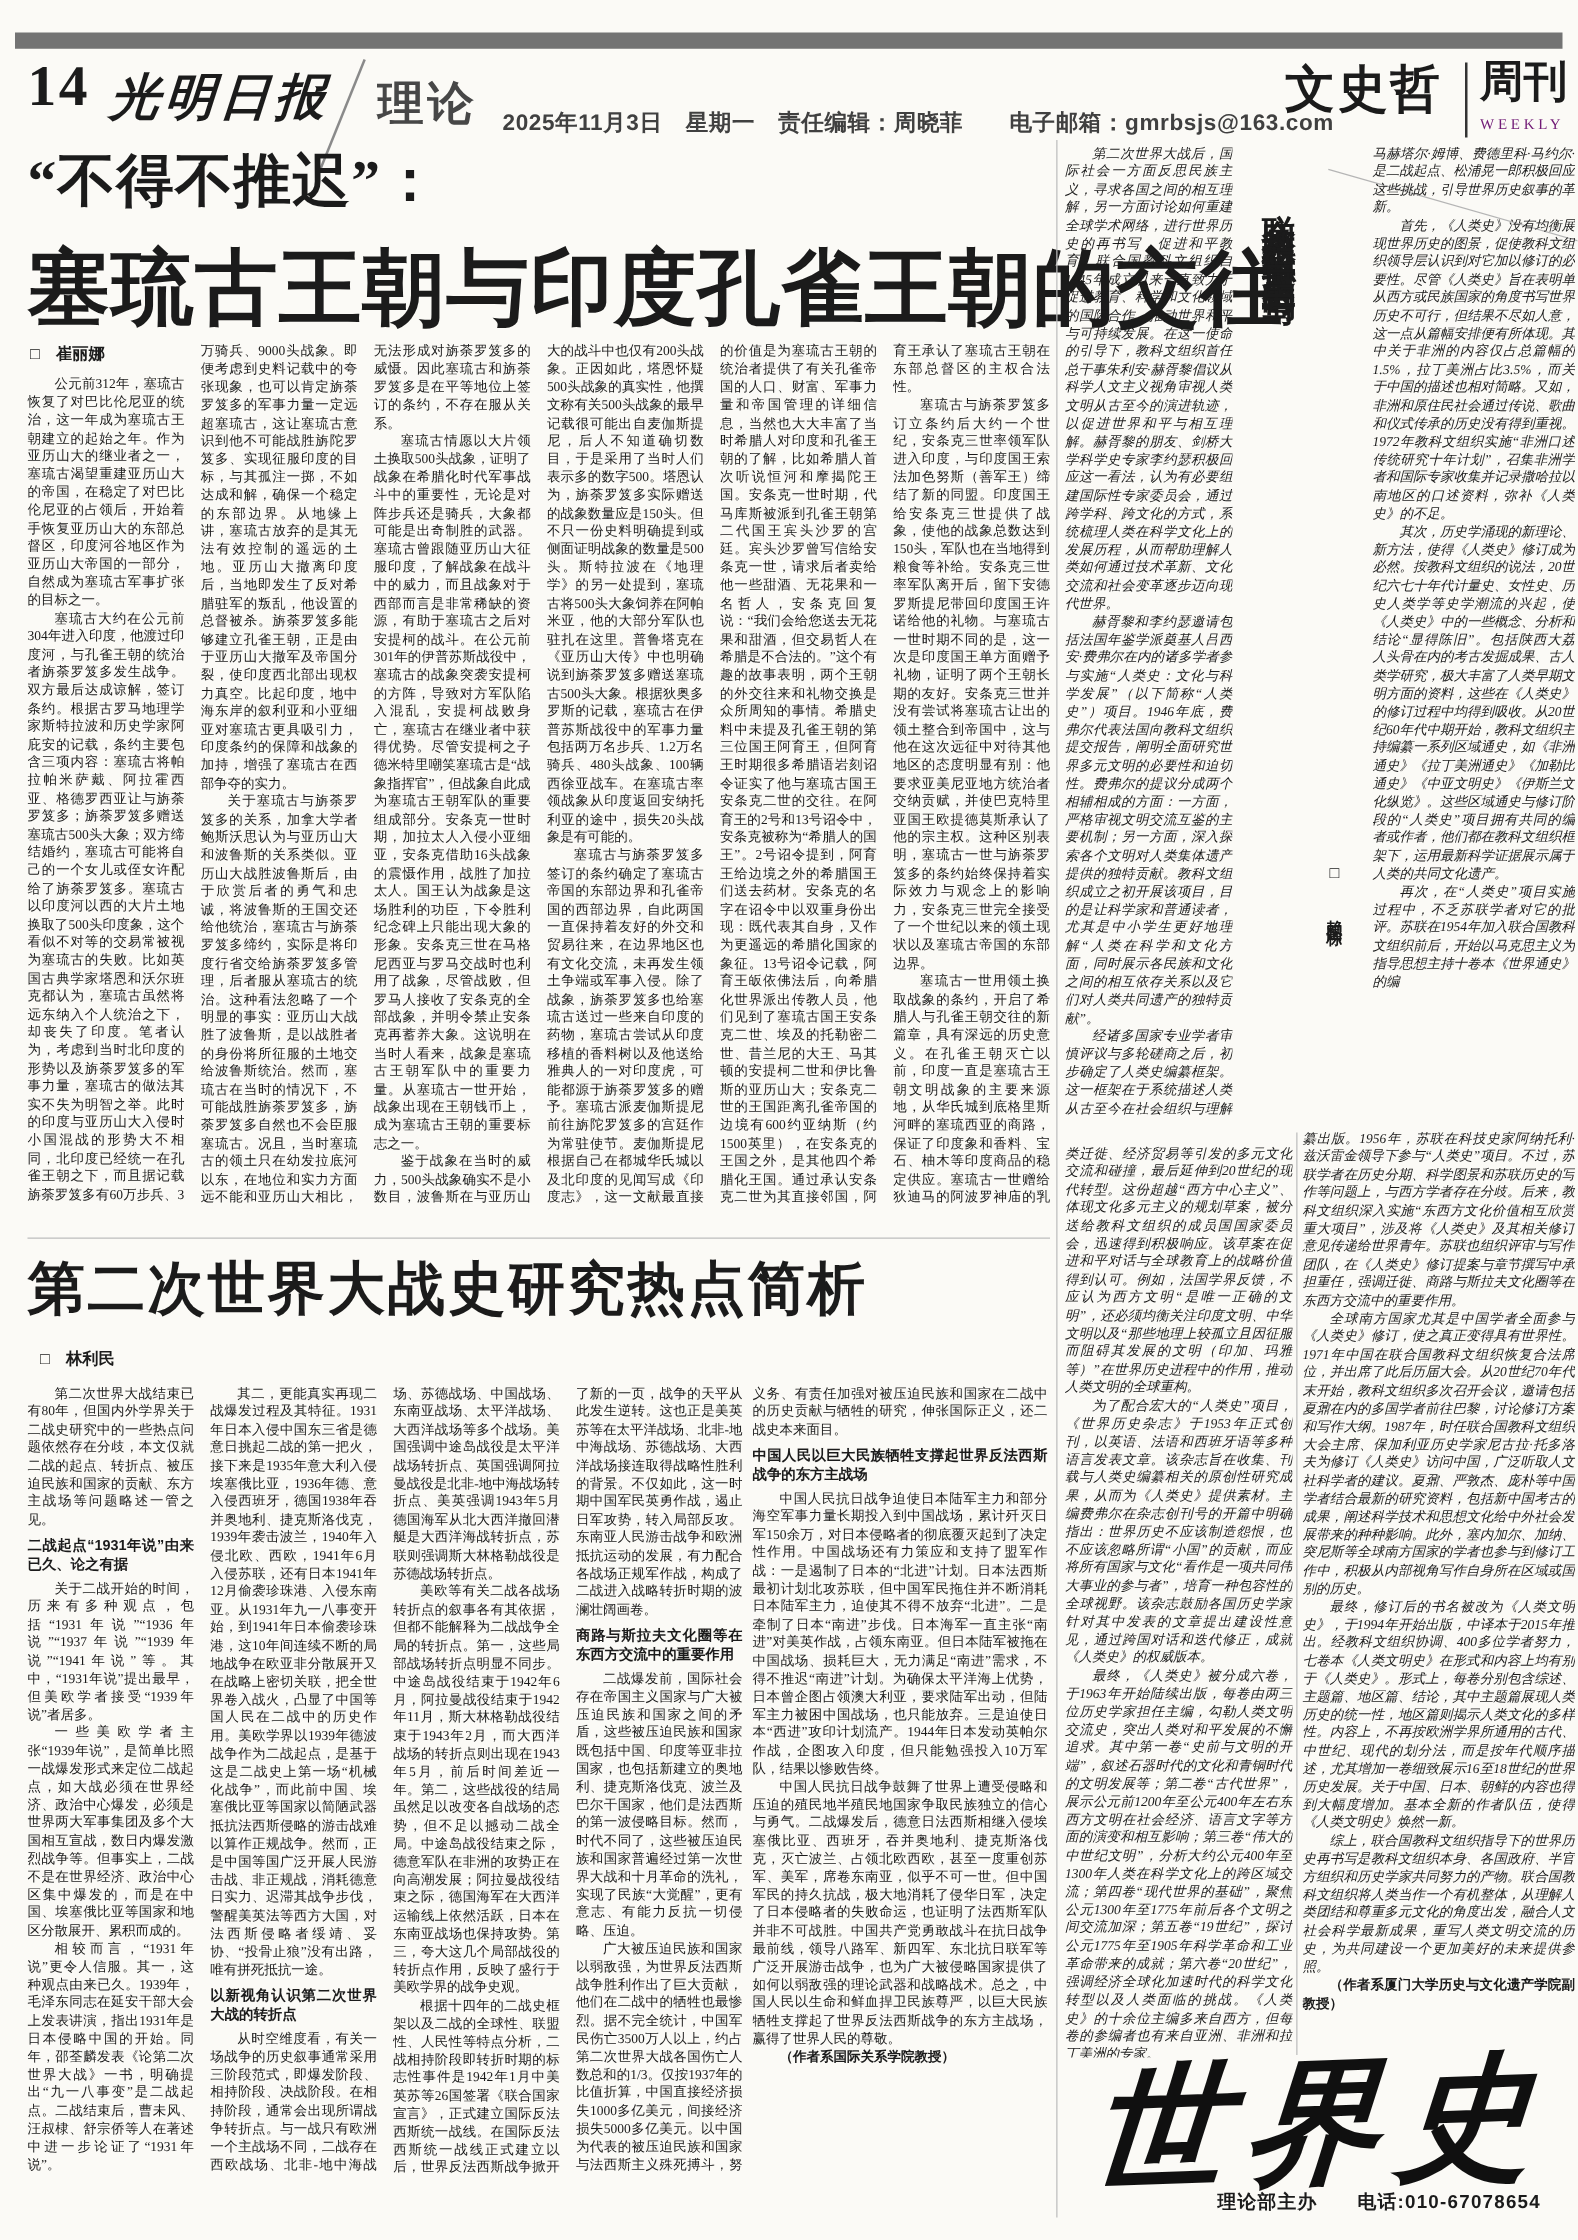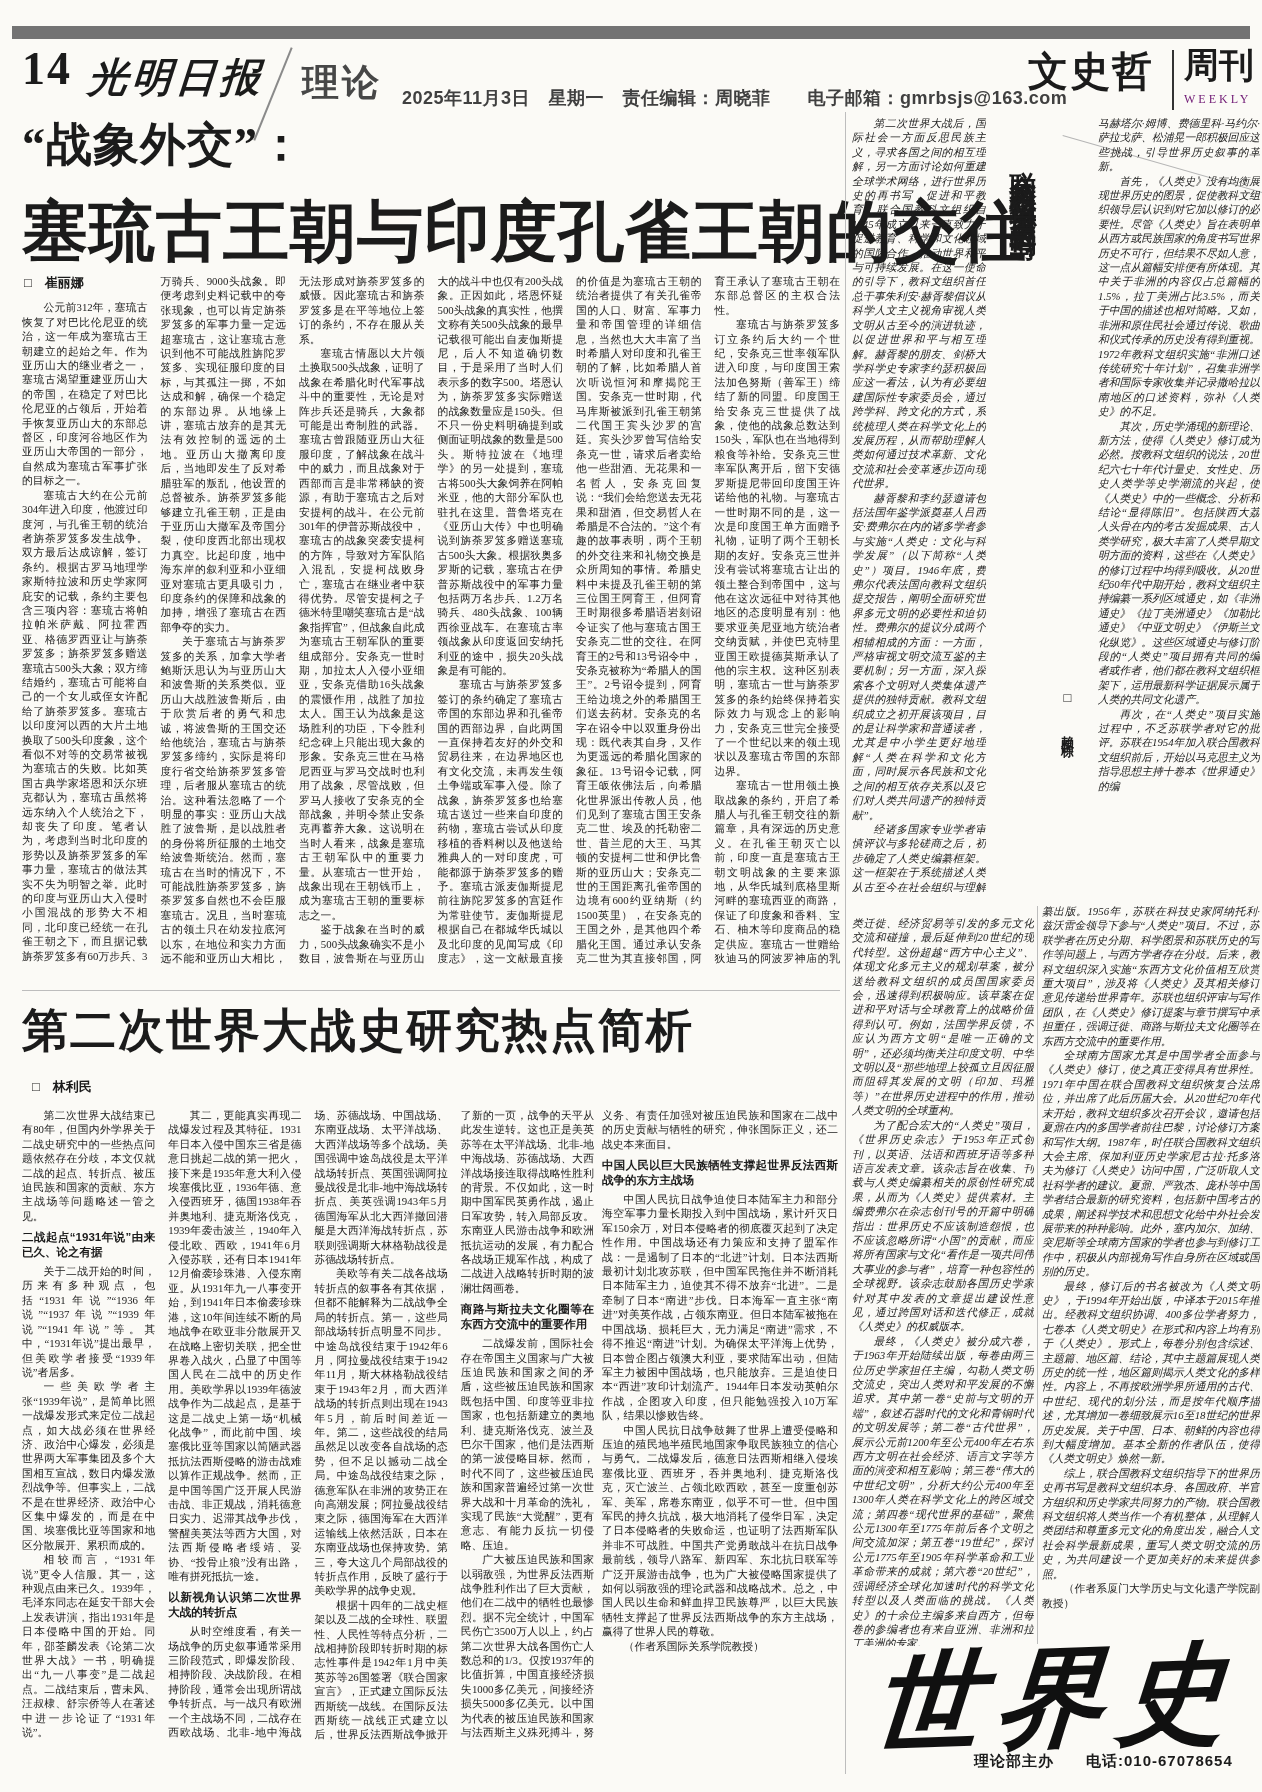--- a/index.html
+++ b/index.html
@@ -28,21 +28,21 @@
   .hrule{height:1px;background:#bdbdbd;}
   
   .a1-kicker{left:22px;top:120px;font-size:46px;font-weight:900;letter-spacing:1px;line-height:1.1;}
   .a1-title{left:22px;top:196px;font-size:66px;font-weight:900;letter-spacing:1px;line-height:1.1;}
   .bodytext{font-size:10.8px;line-height:14.4px;text-align:justify;overflow:hidden;}
   .a1-body{left:22px;top:274px;width:818px;height:700px;column-count:6;column-gap:13px;}
   .byline{font-weight:bold;font-size:13px;margin:2px 0 10px 2px;
           font-family:"Liberation Sans","DejaVu Sans",sans-serif;}
   .p{text-indent:2em;margin:0;}
   .cont{text-indent:0;margin:0;}
-  .credit{font-weight:normal;}
+  .credit{font-weight:bold;}
   
   .kai{font-style:italic;}
   .a2-cola{left:852px;top:116px;width:134px;height:776px;}
   .a2-vhead{left:994px;top:150px;width:58px;height:440px;writing-mode:vertical-rl;
             font-size:27px;font-weight:900;letter-spacing:4px;line-height:58px;text-align:left;}
   .a2-vauthor{left:1058px;top:690px;writing-mode:vertical-rl;font-size:13px;font-weight:bold;
               letter-spacing:4px;}
   .a2-colb{left:1098px;top:116px;width:162px;height:760px;}
   .a2-colmid{left:852px;top:916px;width:182px;height:730px;}
   .a2-colright{left:1042px;top:904px;width:218px;height:742px;}
@@ -68,21 +68,21 @@
 <div class="abs masthead">光明日报</div>
 <div class="abs slash" style="left:272px;top:44px;height:100px;"></div>
 <div class="abs section-label">理论</div>
 <div class="abs dateline">2025年11月3日　星期一　责任编辑：周晓菲　　电子邮箱：gmrbsjs@163.com</div>
 <div class="abs weekly-cn">文史哲</div>
 <div class="abs weekly-sep"></div>
 <div class="abs weekly-label">周刊</div>
 <div class="abs weekly-en">WEEKLY</div>
 <div class="abs diag" style="left:1058px;top:168px;width:240px;transform:rotate(16deg);"></div>
 
-<div class="abs a1-kicker">“战象外交”：</div>
+<div class="abs a1-kicker">“不得不推迟”：</div>
 <div class="abs a1-title">塞琉古王朝与印度孔雀王朝的交往</div>
 <div class="abs bodytext a1-body">
   <div class="byline">□　崔丽娜</div>
   <p class="p">公元前312年，塞琉古恢复了对巴比伦尼亚的统治，这一年成为塞琉古王朝建立的起始之年。作为亚历山大的继业者之一，塞琉古渴望重建亚历山大的帝国，在稳定了对巴比伦尼亚的占领后，开始着手恢复亚历山大的东部总督区，印度河谷地区作为亚历山大帝国的一部分，自然成为塞琉古军事扩张的目标之一。</p>
   <p class="p">塞琉古大约在公元前304年进入印度，他渡过印度河，与孔雀王朝的统治者旃荼罗笈多发生战争。双方最后达成谅解，签订条约。根据古罗马地理学家斯特拉波和历史学家阿庇安的记载，条约主要包含三项内容：塞琉古将帕拉帕米萨戴、阿拉霍西亚、格德罗西亚让与旃荼罗笈多；旃荼罗笈多赠送塞琉古500头大象；双方缔结婚约，塞琉古可能将自己的一个女儿或侄女许配给了旃荼罗笈多。塞琉古以印度河以西的大片土地换取了500头印度象，这个看似不对等的交易常被视为塞琉古的失败。比如英国古典学家塔恩和沃尔班克都认为，塞琉古虽然将远东纳入个人统治之下，却丧失了印度。笔者认为，考虑到当时北印度的形势以及旃荼罗笈多的军事力量，塞琉古的做法其实不失为明智之举。此时的印度与亚历山大入侵时小国混战的形势大不相同，北印度已经统一在孔雀王朝之下，而且据记载旃荼罗笈多有60万步兵、3万骑兵、9000头战象。即便考虑到史料记载中的夸张现象，也可以肯定旃荼罗笈多的军事力量一定远超塞琉古，这让塞琉古意识到他不可能战胜旃陀罗笈多、实现征服印度的目标，与其孤注一掷，不如达成和解，确保一个稳定的东部边界。从地缘上讲，塞琉古放弃的是其无法有效控制的遥远的土地。亚历山大撤离印度后，当地即发生了反对希腊驻军的叛乱，他设置的总督被杀。旃荼罗笈多能够建立孔雀王朝，正是由于亚历山大撤军及帝国分裂，使印度西北部出现权力真空。比起印度，地中海东岸的叙利亚和小亚细亚对塞琉古更具吸引力，印度条约的保障和战象的加持，增强了塞琉古在西部争夺的实力。</p>
   <p class="p">关于塞琉古与旃荼罗笈多的关系，加拿大学者鲍斯沃思认为与亚历山大和波鲁斯的关系类似。亚历山大战胜波鲁斯后，由于欣赏后者的勇气和忠诚，将波鲁斯的王国交还给他统治，塞琉古与旃荼罗笈多缔约，实际是将印度行省交给旃荼罗笈多管理，后者服从塞琉古的统治。这种看法忽略了一个明显的事实：亚历山大战胜了波鲁斯，是以战胜者的身份将所征服的土地交给波鲁斯统治。然而，塞琉古在当时的情况下，不可能战胜旃荼罗笈多，旃荼罗笈多自然也不会臣服塞琉古。况且，当时塞琉古的领土只在幼发拉底河以东，在地位和实力方面远不能和亚历山大相比，无法形成对旃荼罗笈多的威慑。因此塞琉古和旃荼罗笈多是在平等地位上签订的条约，不存在服从关系。</p>
   <p class="p">塞琉古情愿以大片领土换取500头战象，证明了战象在希腊化时代军事战斗中的重要性，无论是对阵步兵还是骑兵，大象都可能是出奇制胜的武器。塞琉古曾跟随亚历山大征服印度，了解战象在战斗中的威力，而且战象对于西部而言是非常稀缺的资源，有助于塞琉古之后对安提柯的战斗。在公元前301年的伊普苏斯战役中，塞琉古的战象突袭安提柯的方阵，导致对方军队陷入混乱，安提柯战败身亡，塞琉古在继业者中获得优势。尽管安提柯之子德米特里嘲笑塞琉古是“战象指挥官”，但战象自此成为塞琉古王朝军队的重要组成部分。安条克一世时期，加拉太人入侵小亚细亚，安条克借助16头战象的震慑作用，战胜了加拉太人。国王认为战象是这场胜利的功臣，下令胜利纪念碑上只能出现大象的形象。安条克三世在马格尼西亚与罗马交战时也利用了战象，尽管战败，但罗马人接收了安条克的全部战象，并明令禁止安条克再蓄养大象。这说明在当时人看来，战象是塞琉古王朝军队中的重要力量。从塞琉古一世开始，战象出现在王朝钱币上，成为塞琉古王朝的重要标志之一。</p>
   <p class="p">鉴于战象在当时的威力，500头战象确实不是小数目，波鲁斯在与亚历山大的战斗中也仅有200头战象。正因如此，塔恩怀疑500头战象的真实性，他撰文称有关500头战象的最早记载很可能出自麦伽斯提尼，后人不知道确切数目，于是采用了当时人们表示多的数字500。塔恩认为，旃荼罗笈多实际赠送的战象数量应是150头。但不只一份史料明确提到或侧面证明战象的数量是500头。斯特拉波在《地理学》的另一处提到，塞琉古将500头大象饲养在阿帕米亚，他的大部分军队也驻扎在这里。普鲁塔克在《亚历山大传》中也明确说到旃荼罗笈多赠送塞琉古500头大象。根据狄奥多罗斯的记载，塞琉古在伊普苏斯战役中的军事力量包括两万名步兵、1.2万名骑兵、480头战象、100辆西徐亚战车。在塞琉古率领战象从印度返回安纳托利亚的途中，损失20头战象是有可能的。</p>
   <p class="p">塞琉古与旃荼罗笈多签订的条约确定了塞琉古帝国的东部边界和孔雀帝国的西部边界，自此两国一直保持着友好的外交和贸易往来，在边界地区也有文化交流，未再发生领土争端或军事入侵。除了战象，旃荼罗笈多也给塞琉古送过一些来自印度的药物，塞琉古尝试从印度移植的香料树以及他送给雅典人的一对印度虎，可能都源于旃荼罗笈多的赠予。塞琉古派麦伽斯提尼前往旃陀罗笈多的宫廷作为常驻使节。麦伽斯提尼根据自己在都城华氏城以及北印度的见闻写成《印度志》，这一文献最直接的价值是为塞琉古王朝的统治者提供了有关孔雀帝国的人口、财富、军事力量和帝国管理的详细信息，当然也大大丰富了当时希腊人对印度和孔雀王朝的了解，比如希腊人首次听说恒河和摩揭陀王国。安条克一世时期，代马库斯被派到孔雀王朝第二代国王宾头沙罗的宫廷。宾头沙罗曾写信给安条克一世，请求后者卖给他一些甜酒、无花果和一名哲人，安条克回复说：“我们会给您送去无花果和甜酒，但交易哲人在希腊是不合法的。”这个有趣的故事表明，两个王朝的外交往来和礼物交换是众所周知的事情。希腊史料中未提及孔雀王朝的第三位国王阿育王，但阿育王时期很多希腊语岩刻诏令证实了他与塞琉古国王安条克二世的交往。在阿育王的2号和13号诏令中，安条克被称为“希腊人的国王”。2号诏令提到，阿育王给边境之外的希腊国王们送去药材。安条克的名字在诏令中以双重身份出现：既代表其自身，又作为更遥远的希腊化国家的象征。13号诏令记载，阿育王皈依佛法后，向希腊化世界派出传教人员，他们见到了塞琉古国王安条克二世、埃及的托勒密二世、昔兰尼的大王、马其顿的安提柯二世和伊比鲁斯的亚历山大；安条克二世的王国距离孔雀帝国的边境有600约亚纳斯（约1500英里），在安条克的王国之外，是其他四个希腊化王国。通过承认安条克二世为其直接邻国，阿育王承认了塞琉古王朝在东部总督区的主权合法性。</p>
   <p class="p">塞琉古与旃荼罗笈多订立条约后大约一个世纪，安条克三世率领军队进入印度，与印度国王索法加色努斯（善军王）缔结了新的同盟。印度国王给安条克三世提供了战象，使他的战象总数达到150头，军队也在当地得到粮食等补给。安条克三世率军队离开后，留下安德罗斯提尼带回印度国王许诺给他的礼物。与塞琉古一世时期不同的是，这一次是印度国王单方面赠予礼物，证明了两个王朝长期的友好。安条克三世并没有尝试将塞琉古让出的领土整合到帝国中，这与他在这次远征中对待其他地区的态度明显有别：他要求亚美尼亚地方统治者交纳贡赋，并使巴克特里亚国王欧提德莫斯承认了他的宗主权。这种区别表明，塞琉古一世与旃荼罗笈多的条约始终保持着实际效力与观念上的影响力，安条克三世完全接受了一个世纪以来的领土现状以及塞琉古帝国的东部边界。</p>
@@ -93,21 +93,21 @@
 <div class="abs vrule" style="left:845px;top:112px;height:1662px;"></div>
 
 <div class="abs bodytext kai a2-cola">
   <p class="p">第二次世界大战后，国际社会一方面反思民族主义，寻求各国之间的相互理解，另一方面讨论如何重建全球学术网络，进行世界历史的再书写，促进和平教育。联合国教科文组织自1945年成立以来一直致力于促进教育、科学和文化领域的国际合作，推动世界和平与可持续发展。在这一使命的引导下，教科文组织首任总干事朱利安·赫胥黎倡议从科学人文主义视角审视人类文明从古至今的演进轨迹，以促进世界和平与相互理解。赫胥黎的朋友、剑桥大学科学史专家李约瑟积极回应这一看法，认为有必要组建国际性专家委员会，通过跨学科、跨文化的方式，系统梳理人类在科学文化上的发展历程，从而帮助理解人类如何通过技术革新、文化交流和社会变革逐步迈向现代世界。</p>
   <p class="p">赫胥黎和李约瑟邀请包括法国年鉴学派奠基人吕西安·费弗尔在内的诸多学者参与实施“人类史：文化与科学发展”（以下简称“人类史”）项目。1946年底，费弗尔代表法国向教科文组织提交报告，阐明全面研究世界多元文明的必要性和迫切性。费弗尔的提议分成两个相辅相成的方面：一方面，严格审视文明交流互鉴的主要机制；另一方面，深入探索各个文明对人类集体遗产提供的独特贡献。教科文组织成立之初开展该项目，目的是让科学家和普通读者，尤其是中小学生更好地理解“人类在科学和文化方面，同时展示各民族和文化之间的相互依存关系以及它们对人类共同遗产的独特贡献”。</p>
   <p class="p">经诸多国家专业学者审慎评议与多轮磋商之后，初步确定了人类史编纂框架。这一框架在于系统描述人类从古至今在社会组织与理解自然上的持续进步，强调知识、技术与文化要素的跨地域传播与交流，同时勾勒不同文明的独特发展模式，最终揭示那些促进人类团结与全球互信的根本要素，包括文明交流互鉴等。该项目要求从各大洲的视角考察人</p>
 </div>
 <div class="abs a2-vhead">联合国教科文组织与世界历史的再书写</div>
 <div class="abs a2-vauthor">□　赖国栋</div>
 <div class="abs bodytext kai a2-colb">
-  <p class="cont">马赫塔尔·姆博、费德里科·马约尔·萨拉戈萨、松浦晃一郎积极回应这些挑战，引导世界历史叙事的革新。</p>
+  <p class="cont">马赫塔尔·姆博、费德里科·马约尔·是二战起点、松浦晃一郎积极回应这些挑战，引导世界历史叙事的革新。</p>
   <p class="p">首先，《人类史》没有均衡展现世界历史的图景，促使教科文组织领导层认识到对它加以修订的必要性。尽管《人类史》旨在表明单从西方或民族国家的角度书写世界历史不可行，但结果不尽如人意，这一点从篇幅安排便有所体现。其中关于非洲的内容仅占总篇幅的1.5%，拉丁美洲占比3.5%，而关于中国的描述也相对简略。又如，非洲和原住民社会通过传说、歌曲和仪式传承的历史没有得到重视。1972年教科文组织实施“非洲口述传统研究十年计划”，召集非洲学者和国际专家收集并记录撒哈拉以南地区的口述资料，弥补《人类史》的不足。</p>
   <p class="p">其次，历史学涌现的新理论、新方法，使得《人类史》修订成为必然。按教科文组织的说法，20世纪六七十年代计量史、女性史、历史人类学等史学潮流的兴起，使《人类史》中的一些概念、分析和结论“显得陈旧”。包括陕西大荔人头骨在内的考古发掘成果、古人类学研究，极大丰富了人类早期文明方面的资料，这些在《人类史》的修订过程中均得到吸收。从20世纪60年代中期开始，教科文组织主持编纂一系列区域通史，如《非洲通史》《拉丁美洲通史》《加勒比通史》《中亚文明史》《伊斯兰文化纵览》。这些区域通史与修订阶段的“人类史”项目拥有共同的编者或作者，他们都在教科文组织框架下，运用最新科学证据展示属于人类的共同文化遗产。</p>
   <p class="p">再次，在“人类史”项目实施过程中，不乏苏联学者对它的批评。苏联在1954年加入联合国教科文组织前后，开始以马克思主义为指导思想主持十卷本《世界通史》的编</p>
 </div>
 <div class="abs bodytext kai a2-colmid">
   <p class="cont">类迁徙、经济贸易等引发的多元文化交流和碰撞，最后延伸到20世纪的现代转型。这份超越“西方中心主义”、体现文化多元主义的规划草案，被分送给教科文组织的成员国国家委员会，迅速得到积极响应。该草案在促进和平对话与全球教育上的战略价值得到认可。例如，法国学界反馈，不应认为西方文明“是唯一正确的文明”，还必须均衡关注印度文明、中华文明以及“那些地理上较孤立且因征服而阻碍其发展的文明（印加、玛雅等）”在世界历史进程中的作用，推动人类文明的全球重构。</p>
   <p class="p">为了配合宏大的“人类史”项目，《世界历史杂志》于1953年正式创刊，以英语、法语和西班牙语等多种语言发表文章。该杂志旨在收集、刊载与人类史编纂相关的原创性研究成果，从而为《人类史》提供素材。主编费弗尔在杂志创刊号的开篇中明确指出：世界历史不应该制造怨恨，也不应该忽略所谓“小国”的贡献，而应将所有国家与文化“看作是一项共同伟大事业的参与者”，培育一种包容性的全球视野。该杂志鼓励各国历史学家针对其中发表的文章提出建设性意见，通过跨国对话和迭代修正，成就《人类史》的权威版本。</p>
   <p class="p">最终，《人类史》被分成六卷，于1963年开始陆续出版，每卷由两三位历史学家担任主编，勾勒人类文明交流史，突出人类对和平发展的不懈追求。其中第一卷“史前与文明的开端”，叙述石器时代的文化和青铜时代的文明发展等；第二卷“古代世界”，展示公元前1200年至公元400年左右东西方文明在社会经济、语言文字等方面的演变和相互影响；第三卷“伟大的中世纪文明”，分析大约公元400年至1300年人类在科学文化上的跨区域交流；第四卷“现代世界的基础”，聚焦公元1300年至1775年前后各个文明之间交流加深；第五卷“19世纪”，探讨公元1775年至1905年科学革命和工业革命带来的成就；第六卷“20世纪”，强调经济全球化加速时代的科学文化转型以及人类面临的挑战。《人类史》的十余位主编多来自西方，但每卷的参编者也有来自亚洲、非洲和拉丁美洲的专家。</p>
 
 </div>

